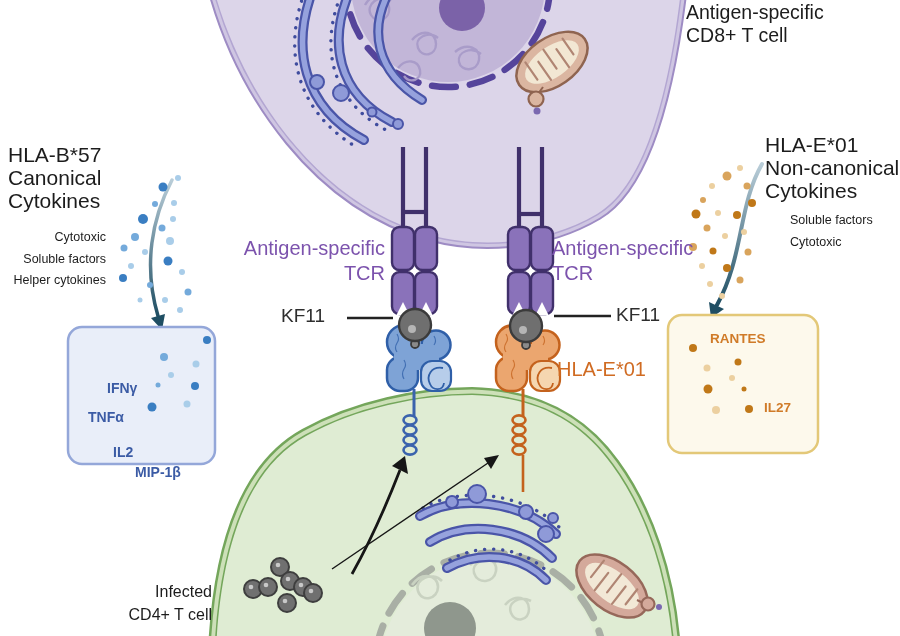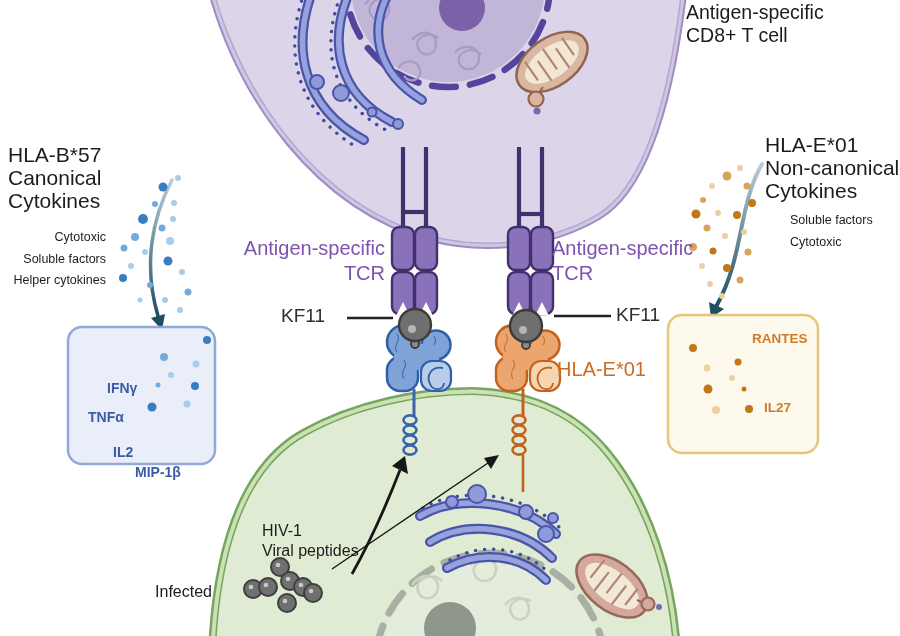--- a/index.html
+++ b/index.html
@@ -360,39 +360,36 @@
 <div class="lbl big" style="left:765px;top:133px;">
   <div>HLA-E*01</div>
   <div>Non-canonical</div>
   <div>Cytokines</div>
 </div>
 <div class="lbl small" style="left:790px;top:209px;line-height:22px;">
   <div>Soluble factors</div>
   <div>Cytotoxic</div>
 </div>
 
-<span class="boxlblY" style="left:752px;top:331px;">RANTES</span>
+<span class="boxlblY" style="left:710px;top:331px;">RANTES</span>
 <span class="boxlblY" style="left:764px;top:369px;margin-top:31px;">IL27</span>
 
 <div class="lbl purple r" style="left:183px;top:236px;width:202px;font-size:20px;line-height:25px;">
   <div>Antigen-specific</div>
   <div>TCR</div>
 </div>
 <div class="lbl purple" style="left:552px;top:236px;font-size:20px;line-height:25px;">
   <div>Antigen-specific</div>
   <div>TCR</div>
 </div>
 
 <span class="lbl" style="left:281px;top:305px;font-size:19px;color:#2e2e2e;">KF11</span>
 <span class="lbl" style="left:616px;top:304px;font-size:19px;color:#2e2e2e;">KF11</span>
 
 <div class="lbl orange" style="left:557px;top:358px;font-size:20px;">HLA-E*01</div>
 
-<div class="lbl" style="left:262px;top:521px;font-size:16px;line-height:19.5px;">
-  <div>HIV-1</div>
-  <div>Viral peptides</div>
-</div>
 
 <div class="lbl r" style="left:62px;top:581px;width:150px;font-size:16px;line-height:22.5px;">
   <div>Infected</div>
+  <div>CD4+ T cell</div>
 </div>
 
 </div>
 
 </body></html>

